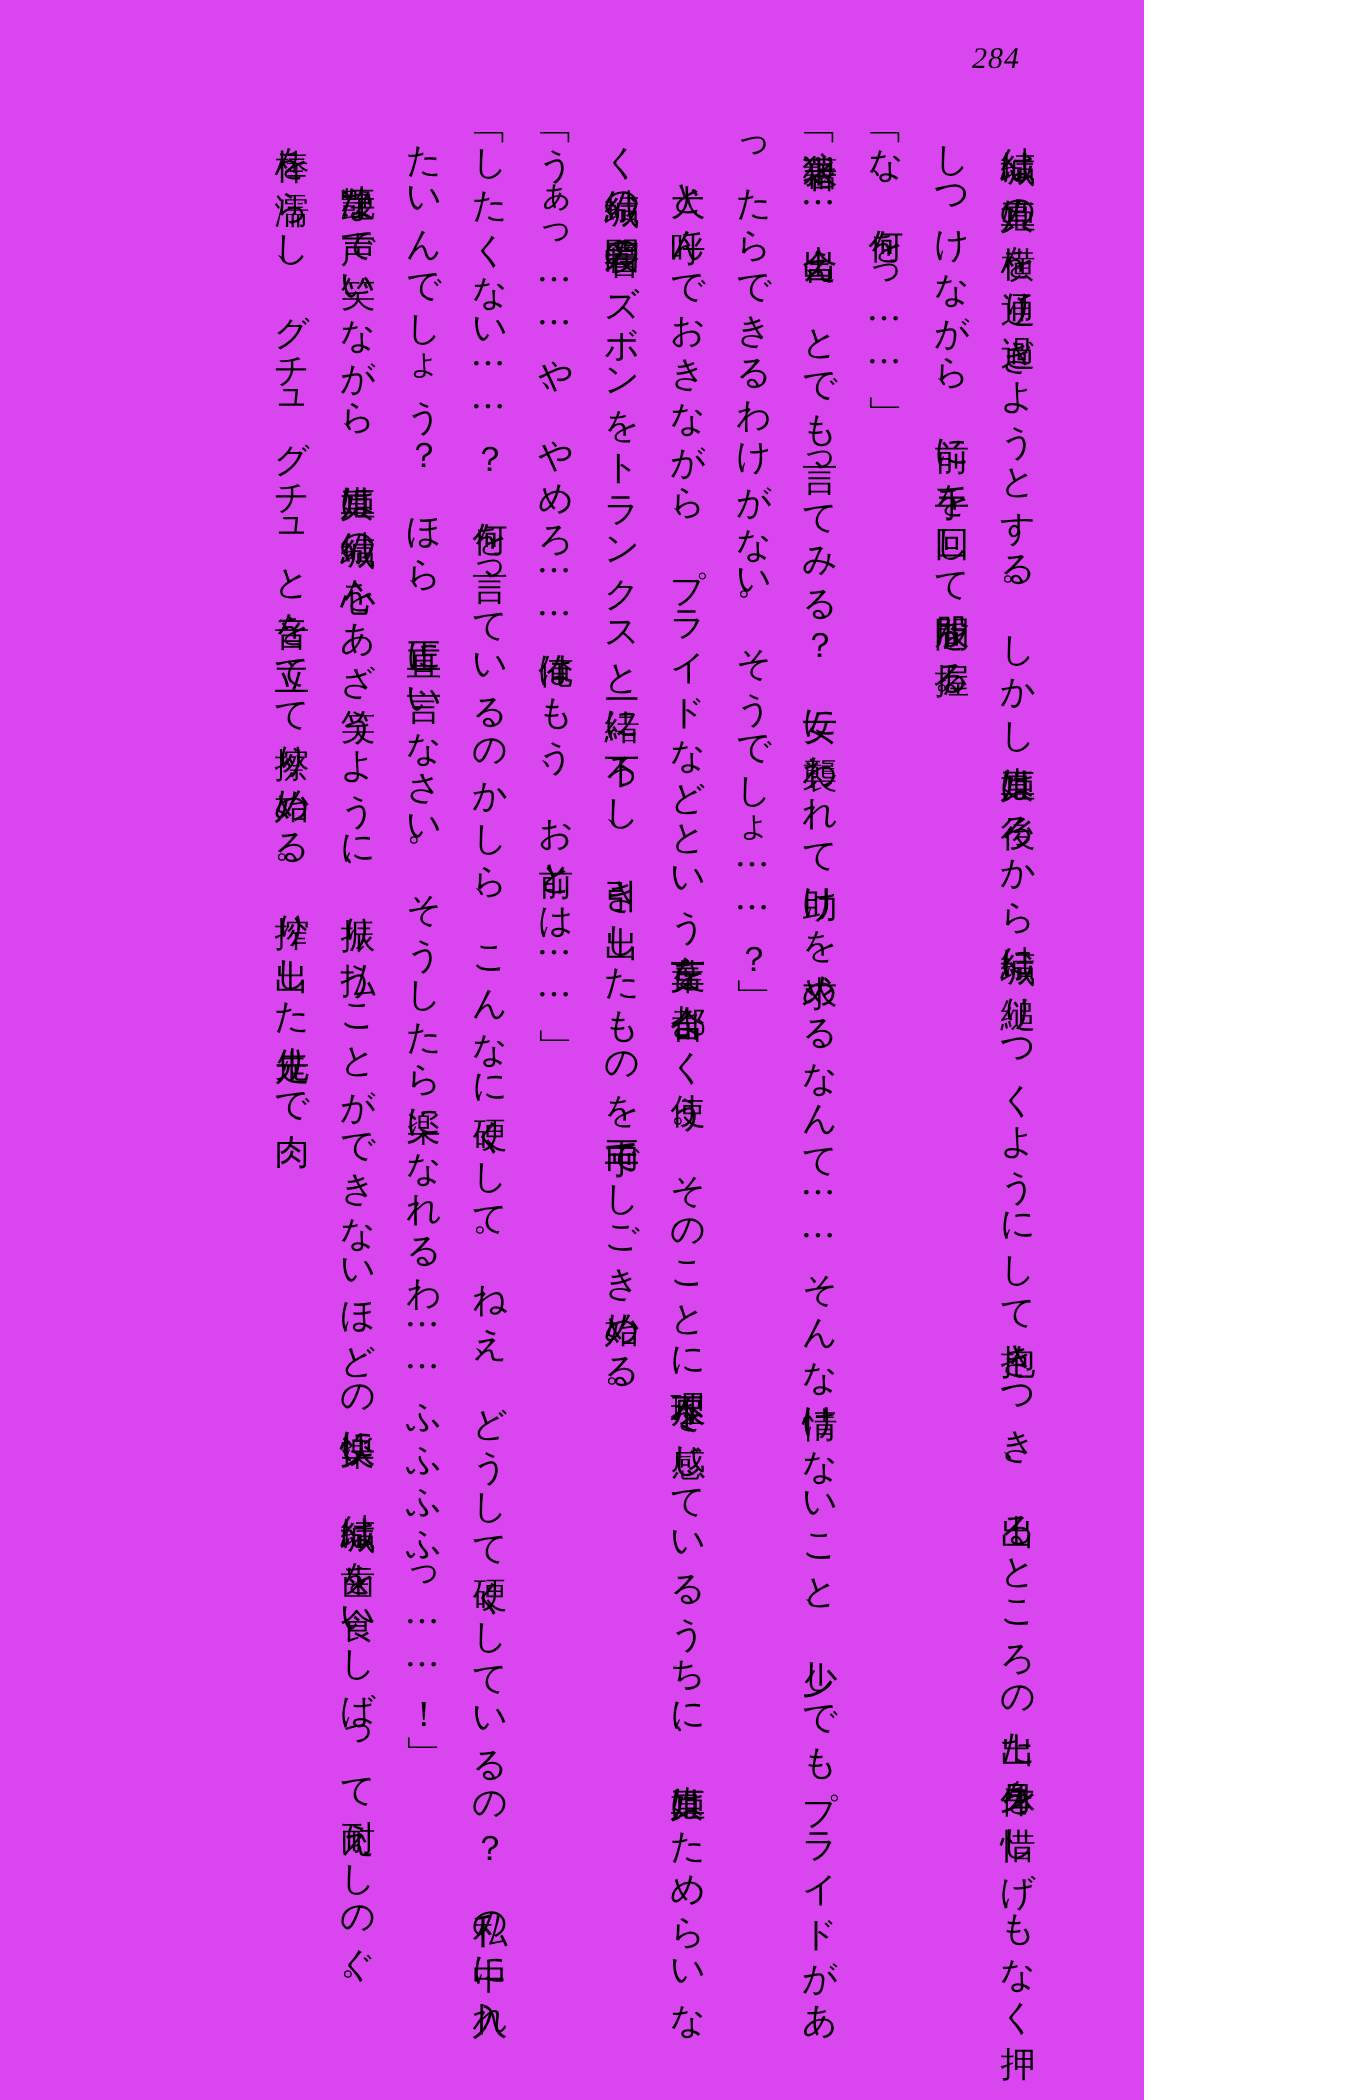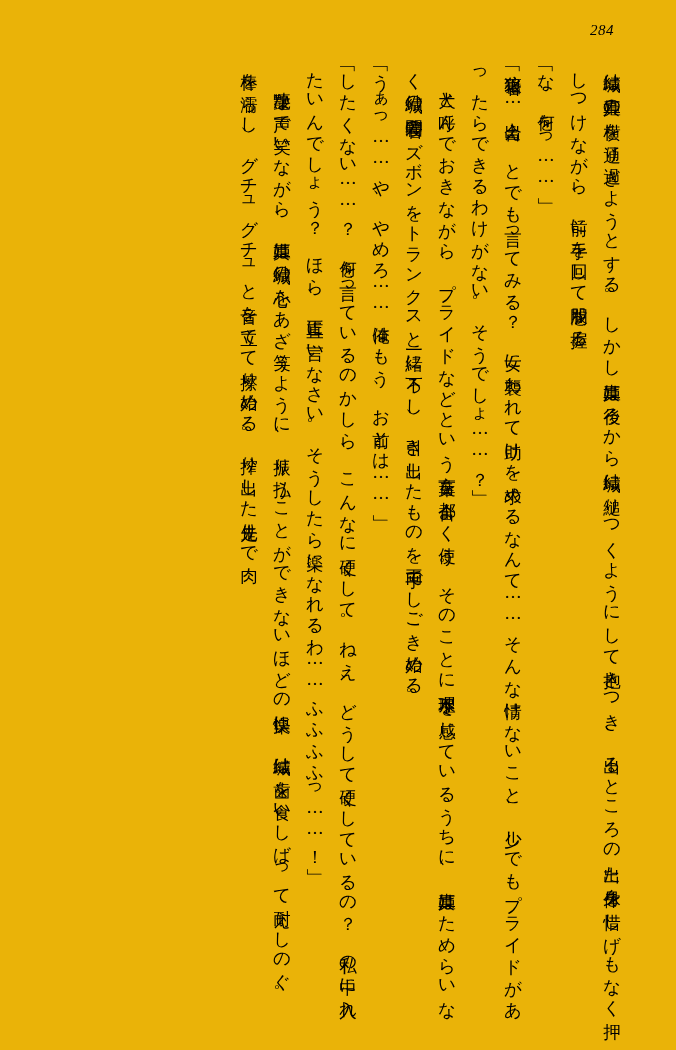--- a/index.html
+++ b/index.html
@@ -6,23 +6,23 @@
     margin: 0;
     padding: 0;
     background: #ffffff;
   }
   body {
     font-family: "Liberation Serif", "DejaVu Serif", serif;
     color: #000000;
   }
   .page {
     position: relative;
-    width: 676px;
+    width: 572px;
     height: 1050px;
-    background: #eab308;
+    background: #d946ef;
     overflow: hidden;
     box-sizing: border-box;
   }
   .page-number {
     position: absolute;
     top: 22px;
     right: 62px;
     font-size: 15px;
     font-style: italic;
     font-family: "Liberation Serif", "DejaVu Serif", serif;

